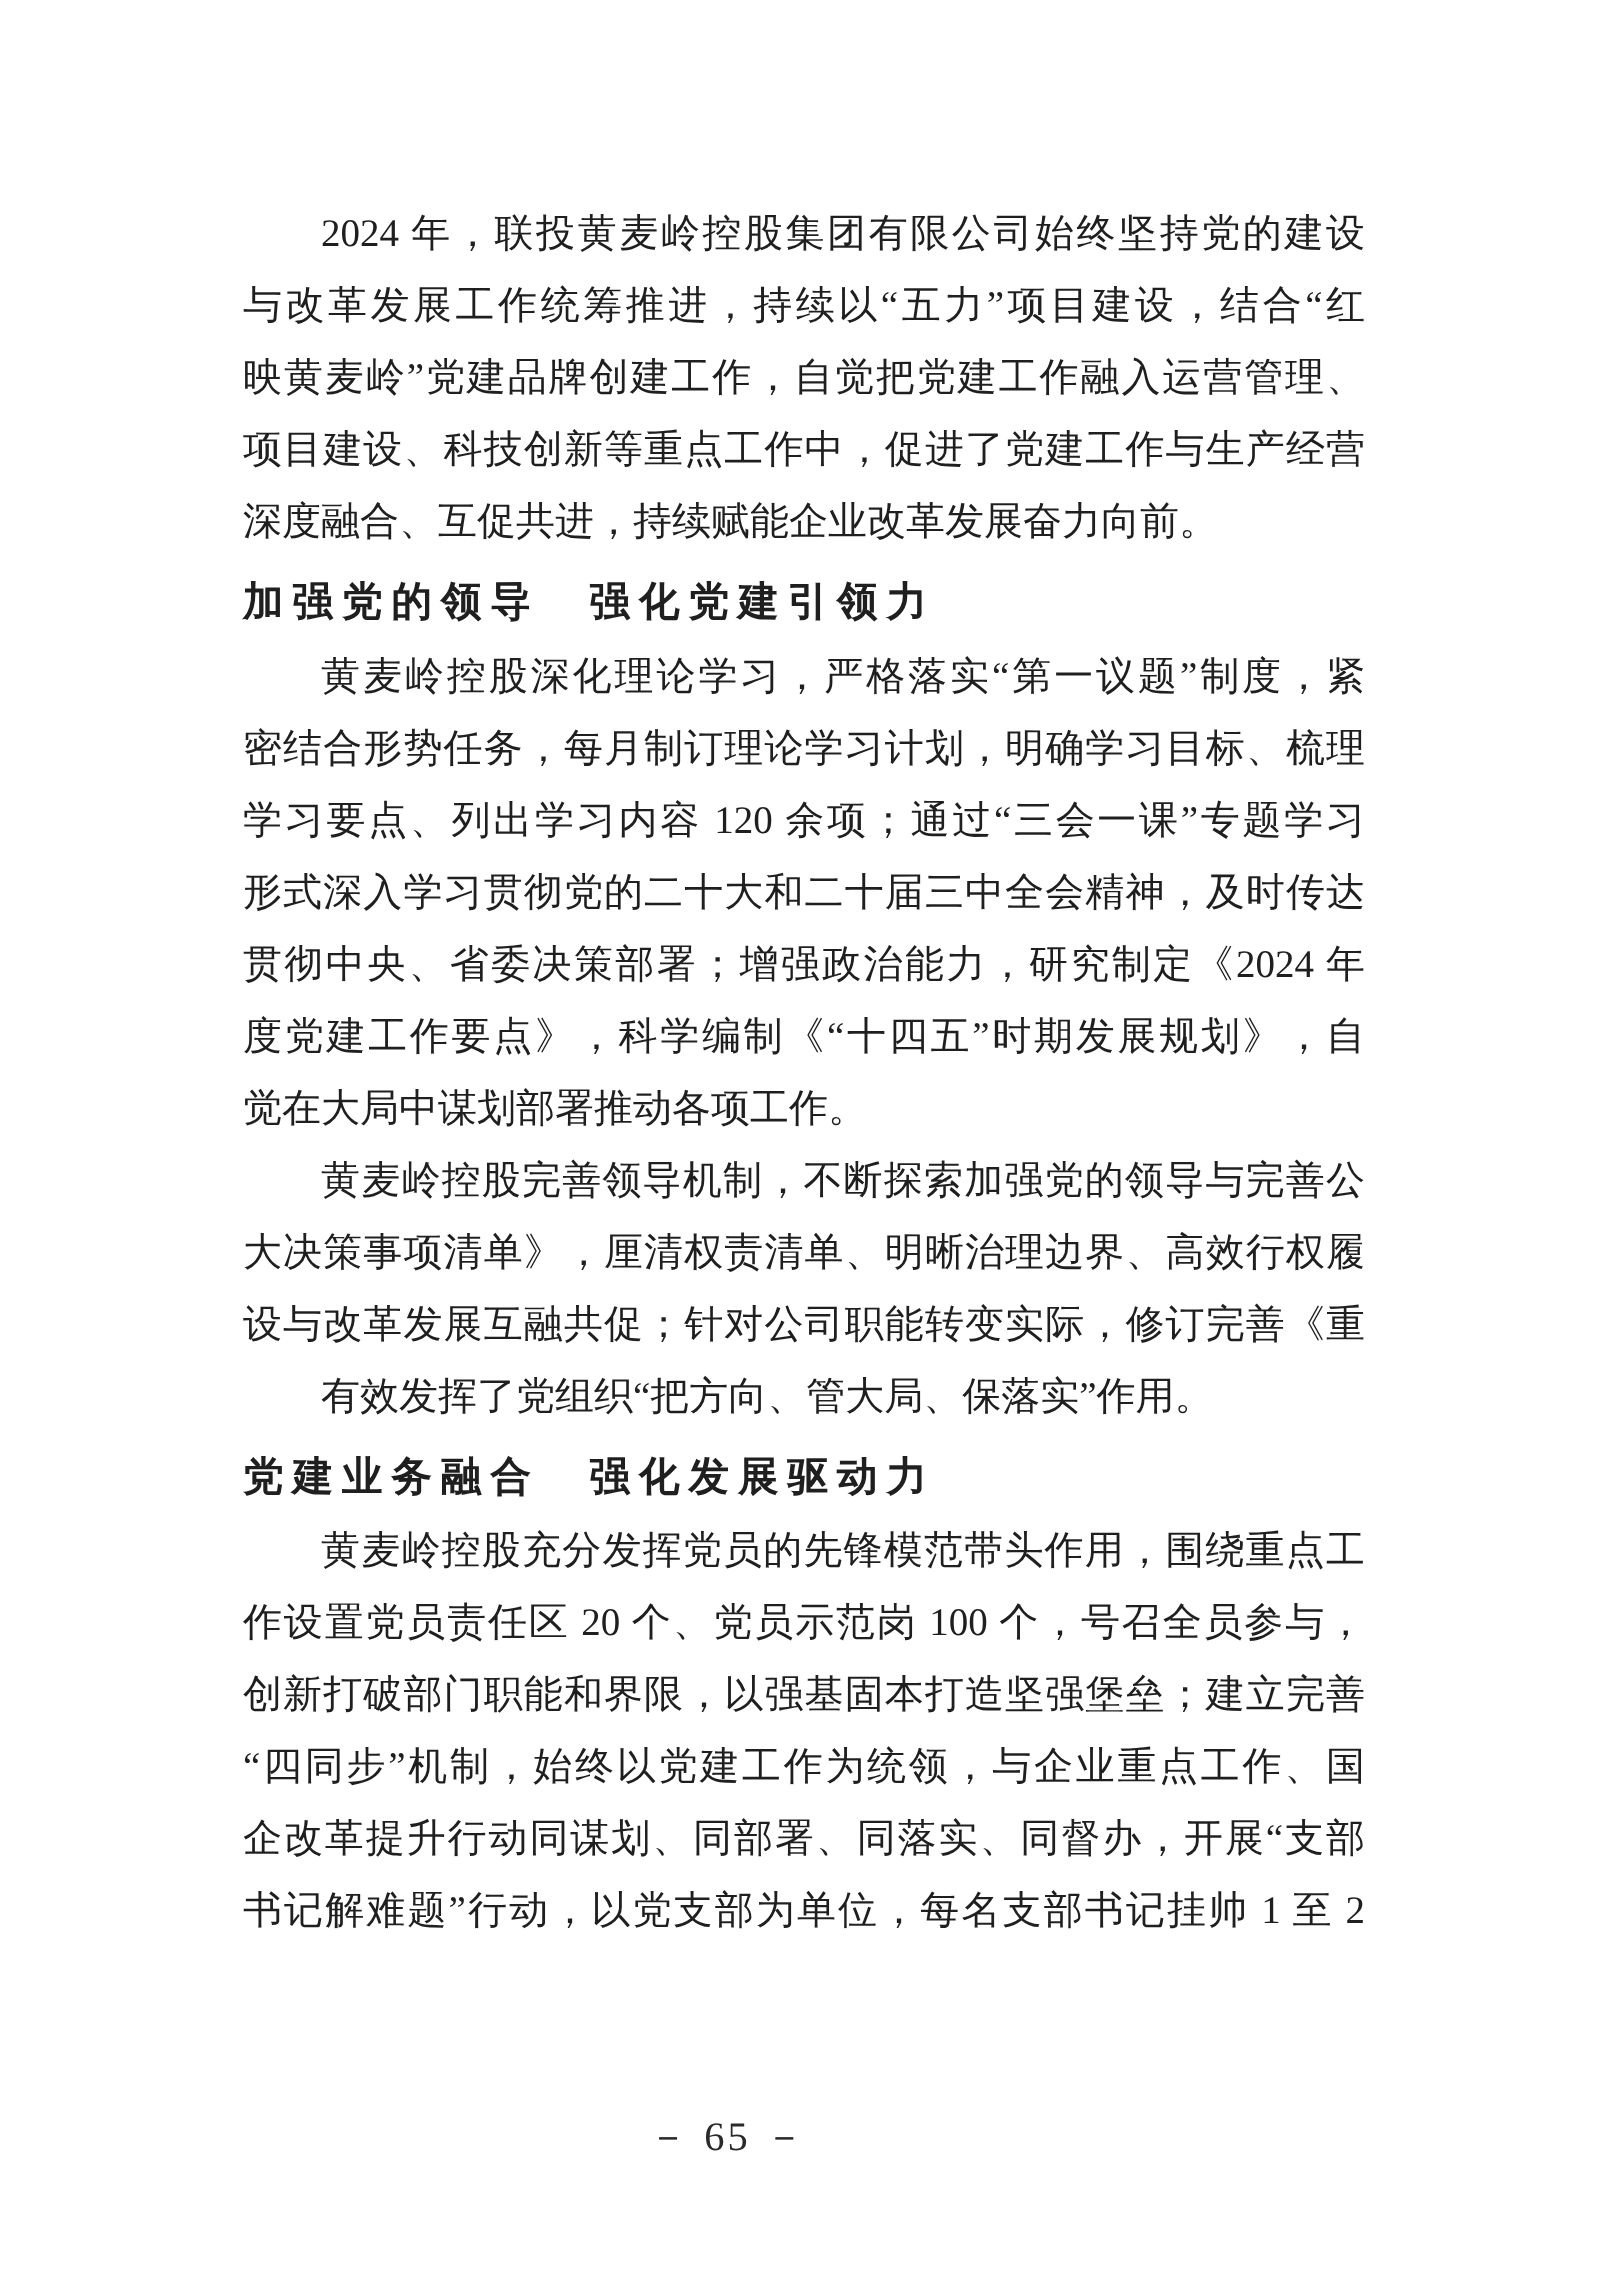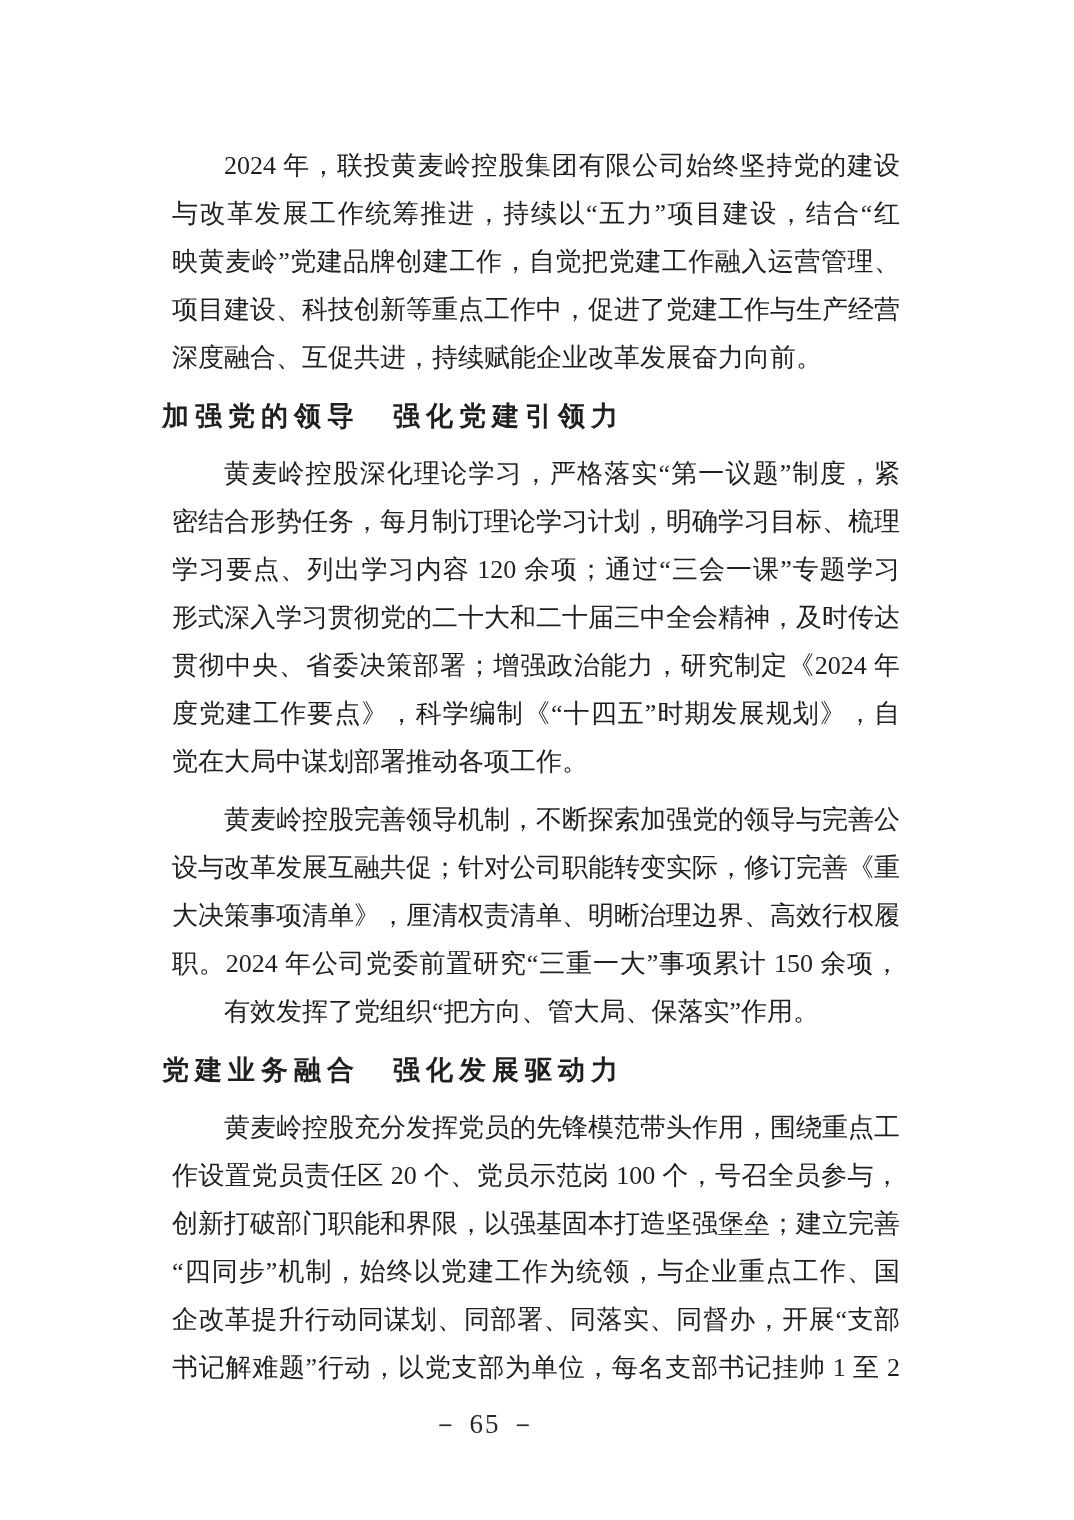--- a/index.html
+++ b/index.html
@@ -19,21 +19,21 @@
     position: absolute;
     inset: 0;
     background: #ffffff;
   }
   .text-block {
     position: absolute;
     left: 162px;
     top: 132px;
     width: 748px;
   }
-  .paragraph { margin: 10px; }
+  .paragraph { margin: 0; }
   .line {
     height: 48px;
     line-height: 48px;
     font-size: 26px;
     text-align: justify;
     text-justify: inter-character;
     overflow: hidden;
     white-space: nowrap;
   }
   .line.fill {
@@ -81,23 +81,22 @@
         <div class="line indent fill">黄麦岭控股深化理论学习，严格落实“第一议题”制度，紧</div>
         <div class="line fill">密结合形势任务，每月制订理论学习计划，明确学习目标、梳理</div>
         <div class="line fill">学习要点、列出学习内容 120 余项；通过“三会一课”专题学习</div>
         <div class="line fill">形式深入学习贯彻党的二十大和二十届三中全会精神，及时传达</div>
         <div class="line fill">贯彻中央、省委决策部署；增强政治能力，研究制定《2024 年</div>
         <div class="line fill">度党建工作要点》，科学编制《“十四五”时期发展规划》，自</div>
         <div class="line">觉在大局中谋划部署推动各项工作。</div>
       </div>
       <div class="paragraph">
         <div class="line indent fill">黄麦岭控股完善领导机制，不断探索加强党的领导与完善公</div>
+        <div class="line fill">大决策事项清单》，厘清权责清单、明晰治理边界、高效行权履</div>
         <div class="line fill">设与改革发展互融共促；针对公司职能转变实际，修订完善《重</div>
-        <div class="line fill">大决策事项清单》，厘清权责清单、明晰治理边界、高效行权履</div>
-        <div class="line fill">职。2024 年公司党委前置研究“三重一大”事项累计 150 余项，</div>
         <div class="line indent">有效发挥了党组织“把方向、管大局、保落实”作用。</div>
       </div>
       <div class="heading">党建业务融合　强化发展驱动力</div>
       <div class="paragraph">
         <div class="line indent fill">黄麦岭控股充分发挥党员的先锋模范带头作用，围绕重点工</div>
         <div class="line fill">作设置党员责任区 20 个、党员示范岗 100 个，号召全员参与，</div>
         <div class="line fill">创新打破部门职能和界限，以强基固本打造坚强堡垒；建立完善</div>
         <div class="line fill">“四同步”机制，始终以党建工作为统领，与企业重点工作、国</div>
         <div class="line fill">企改革提升行动同谋划、同部署、同落实、同督办，开展“支部</div>
         <div class="line fill">书记解难题”行动，以党支部为单位，每名支部书记挂帅 1 至 2</div>

